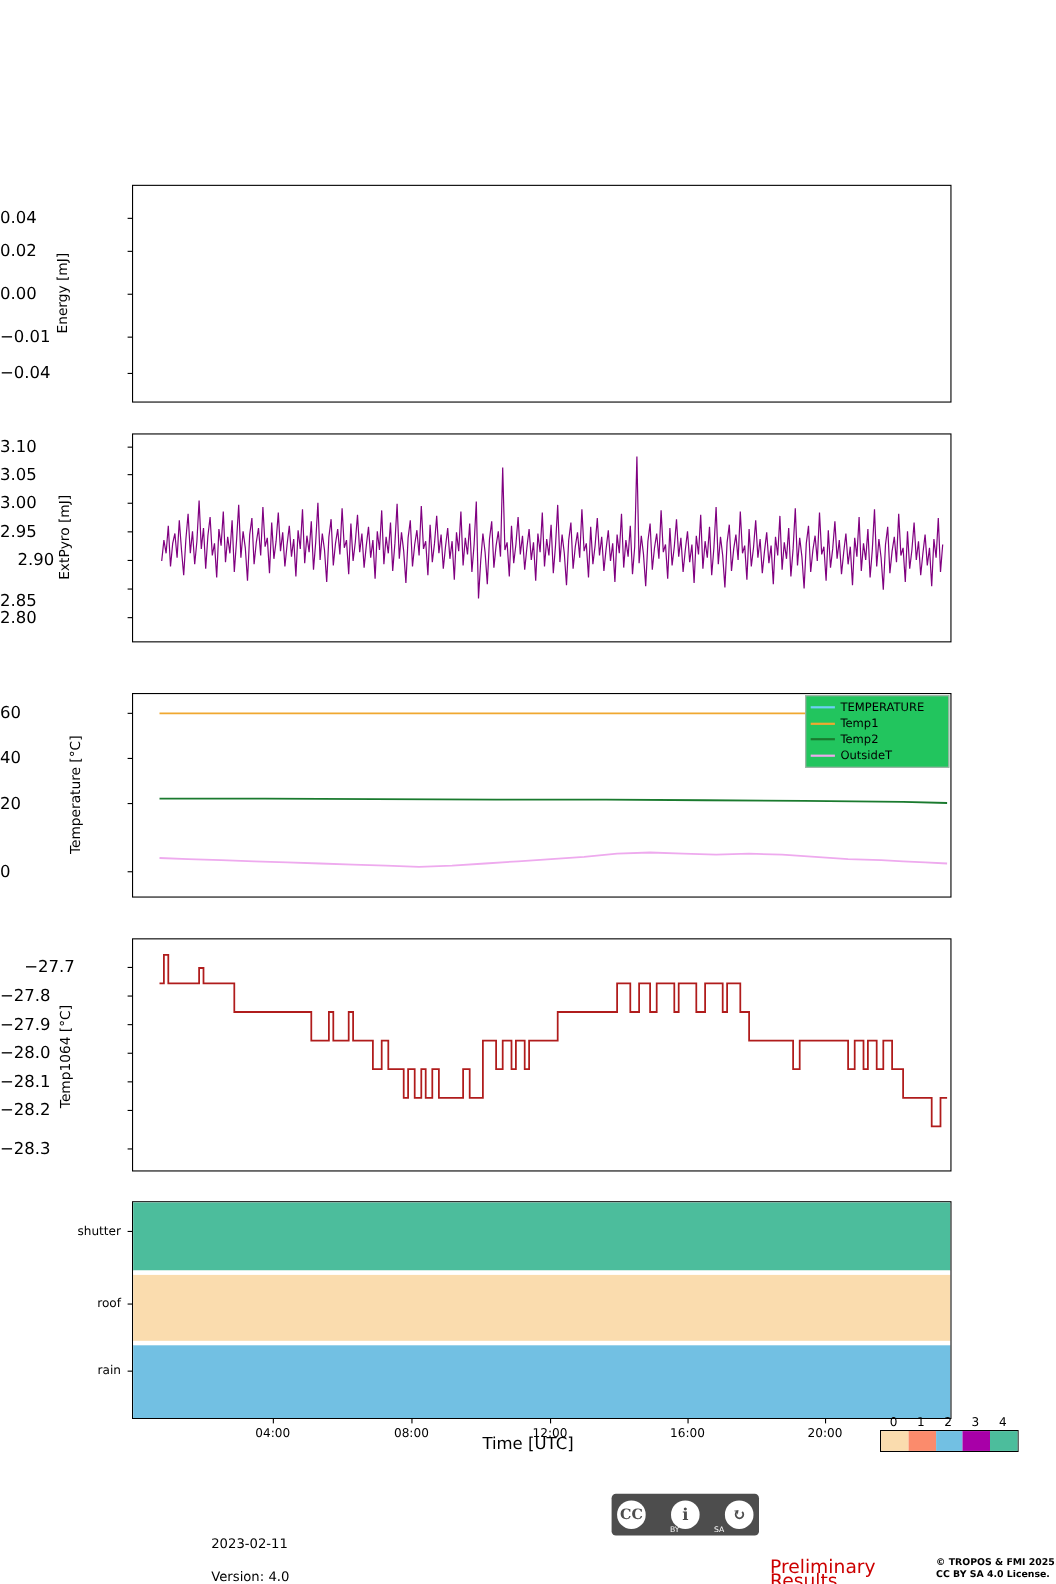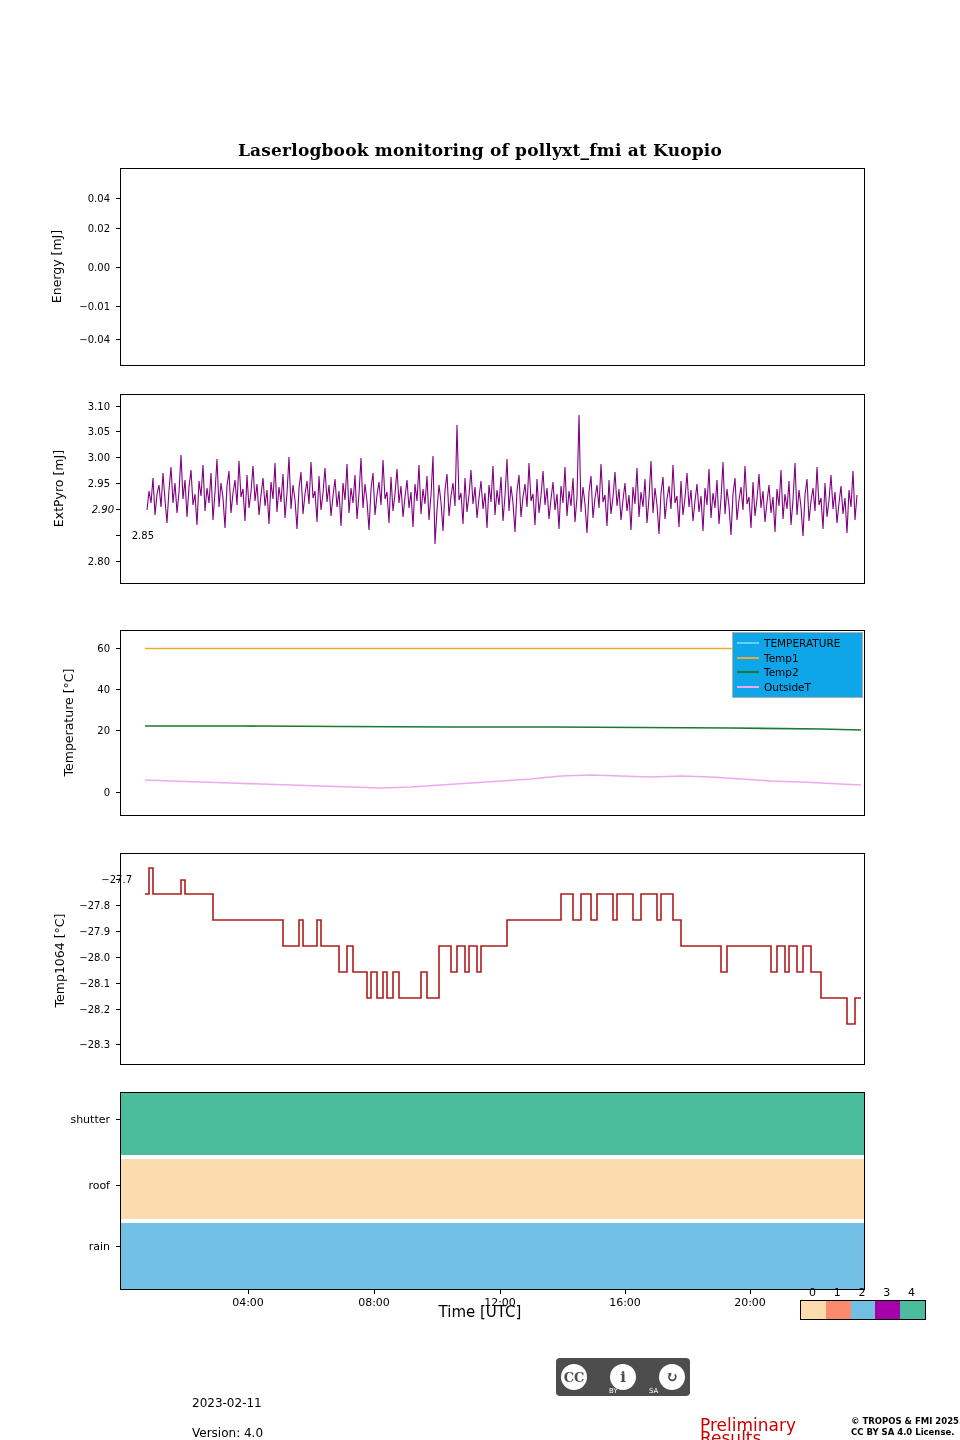--- a/index.html
+++ b/index.html
@@ -47,22 +47,22 @@
   .ylabel {
     position: absolute;
     transform-origin: 50% 50%;
     font-size: 12.5px;
     white-space: nowrap;
     text-align: center;
   }
   .ytick {
     position: absolute;
     right: 0;
-    font-size: 10px;
-    text-align: right;
+    font-size: 15px;
+    text-align: left;
     white-space: nowrap;
     transform: translateY(-50%);
   }
   .ytickmark {
     position: absolute;
     width: 4px;
     height: 1px;
     background: #000;
   }
   .xtick {
@@ -81,21 +81,21 @@
   .xlabel {
     position: absolute;
     font-size: 15px;
     text-align: center;
     width: 100%;
   }
   
   .legend {
     position: absolute;
     border: 0.8px solid #b0b0b0;
-    background: #0ea5e9;
+    background: #22c55e;
     padding: 3px 5px 3px 4px;
     font-size: 10.5px;
     line-height: 14.5px;
   }
   .legend .row {
     display: flex;
     align-items: center;
     height: 14.5px;
   }
   .legend .swatch {
@@ -190,21 +190,20 @@
     line-height: 11px;
     white-space: pre-line;
     margin-left: 43px;
   }
 </style>
 </head>
 <body>
 
 <div class="page">
 
-  <div class="title">Laserlogbook monitoring of pollyxt_fmi at Kuopio</div>
 
   <div class="axes" style="left:120px; top:168px; width:745px; height:198px;">
     <div class="plotclip"></div>
   </div>
   <div class="ylabel" style="left:-44px; top:259px; width:200px; transform:rotate(-90deg);">Energy [mJ]</div>
   <div>
     <div class="ytick" style="top:198px; width:110px; left:0;">0.04</div>
     <div class="ytickmark" style="left:116px; top:198px;"></div>
     <div class="ytick" style="top:228px; width:110px; left:0;">0.02</div>
     <div class="ytickmark" style="left:116px; top:228px;"></div>
@@ -226,23 +225,23 @@
   <div class="ylabel" style="left:-42px; top:481px; width:200px; transform:rotate(-90deg);">ExtPyro [mJ]</div>
   <div>
     <div class="ytick" style="top:406px; width:110px; left:0;">3.10</div>
     <div class="ytickmark" style="left:116px; top:406px;"></div>
     <div class="ytick" style="top:431px; width:110px; left:0;">3.05</div>
     <div class="ytickmark" style="left:116px; top:431px;"></div>
     <div class="ytick" style="top:457px; width:110px; left:0;">3.00</div>
     <div class="ytickmark" style="left:116px; top:457px;"></div>
     <div class="ytick" style="top:483px; width:110px; left:0;">2.95</div>
     <div class="ytickmark" style="left:116px; top:483px;"></div>
-    <div class="ytick" style="top:509px; width:110px; left:4px;font-style:italic;">2.90</div>
+    <div class="ytick" style="top:509px; width:110px; left:16px;">2.90</div>
     <div class="ytickmark" style="left:116px; top:509px;"></div>
-    <div class="ytick" style="top:535px; width:110px; left:0;margin-left:44px;">2.85</div>
+    <div class="ytick" style="top:546px; width:110px; left:0;">2.85</div>
     <div class="ytickmark" style="left:116px; top:535px;"></div>
     <div class="ytick" style="top:561px; width:110px; left:0;">2.80</div>
     <div class="ytickmark" style="left:116px; top:561px;"></div>
   </div>
 
   <div class="axes" style="left:120px; top:630px; width:745px; height:186px;">
     <div class="plotclip">
       <svg width="745" height="186" viewBox="0 0 745 186" preserveAspectRatio="none">
 
         <polyline fill="none" stroke="#f0a830" stroke-width="1.6" points="24,17.5 740,17.5"></polyline>

